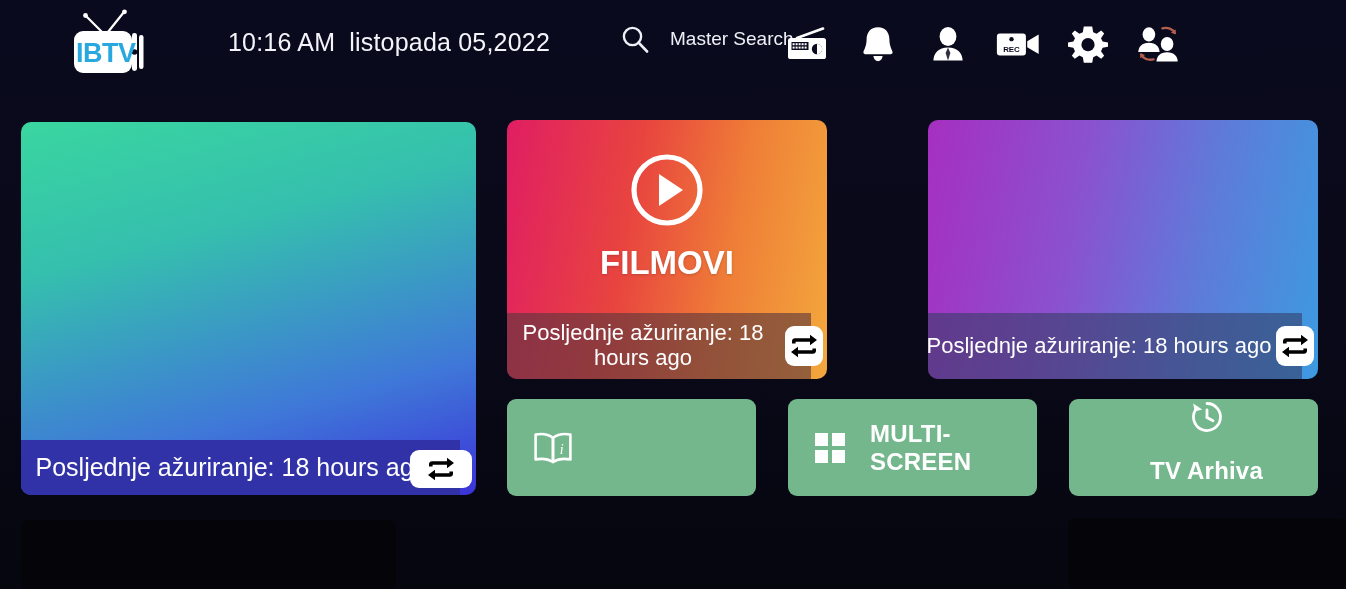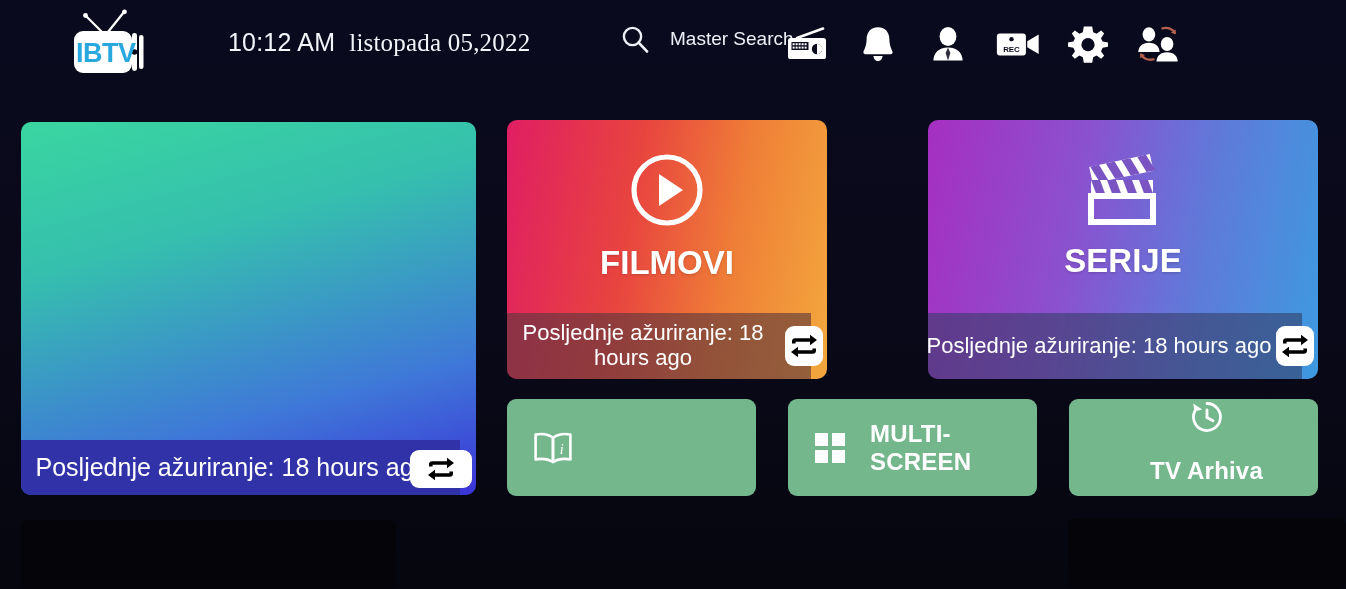--- a/index.html
+++ b/index.html
@@ -23,21 +23,21 @@
   }
   .logo {
     position:absolute; left:62px; top:8px;
     width:92px; height:72px;
   }
   .clock {
     position:absolute; left:228px; top:28px;
     font-size:25px; color:#f2f4fa; letter-spacing:.2px;
     white-space:nowrap;
   }
-  .clock .date { margin-left:14px;font-family:Liberation Serif, serif; }
+  .clock .date { margin-left:14px; }
   .search {
     position:absolute; left:620px; top:24px;
     display:flex; align-items:center; gap:20px;
     cursor:pointer;
   }
   .search-icon { width:30px; height:30px; flex:none; }
   .search-label { font-size:19px; color:#eef0f7; white-space:nowrap; }
 
   .hdr-icons {
     position:absolute; right:14px; top:22px;
@@ -163,21 +163,21 @@
 
         <rect x="12" y="23" width="58" height="42" rx="9" fill="#ffffff"></rect>
         <rect x="70" y="25" width="5" height="38" rx="2.4" fill="#ffffff"></rect>
         <rect x="77" y="27" width="4.5" height="34" rx="2.2" fill="#ffffff"></rect>
         <circle cx="72.5" cy="44" r="2.8" fill="#0a0a1e"></circle>
         <text x="14" y="54" font-family="'Liberation Sans',sans-serif" font-size="27" font-weight="bold" fill="#29a8e0" letter-spacing="-0.5">IBTV</text>
       </svg>
     </div>
 
     <div class="clock">
-      <span>10:12 AM</span><span class="date">listopada 05,2022</span>
+      <span>10:16 AM</span><span class="date">listopada 05,2022</span>
     </div>
 
     <div class="search">
       <span class="search-icon">
         <svg width="30" height="30" viewBox="0 0 30 30">
           <circle cx="12.5" cy="12.5" r="8.6" fill="none" stroke="#eef0f7" stroke-width="2.4"></circle>
           <line x1="18.6" y1="18.6" x2="27" y2="27.4" stroke="#eef0f7" stroke-width="2.8" stroke-linecap="round"></line>
         </svg>
       </span>
       <span class="search-label">Master Search</span>
@@ -282,41 +282,20 @@
       <div class="refresh-btn">
         <svg width="30" height="24" viewBox="0 0 30 24">
           <path d="M3 9.5 L3 7 C3 5.4 4.4 4.2 6 4.2 L21 4.2 L21 0.8 L28 6 L21 11.2 L21 7.8 L6.6 7.8 L6.6 9.5 Z" fill="#000000"></path>
           <path d="M27 14.5 L27 17 C27 18.6 25.6 19.8 24 19.8 L9 19.8 L9 23.2 L2 18 L9 12.8 L9 16.2 L23.4 16.2 L23.4 14.5 Z" fill="#000000"></path>
         </svg>
       </div>
     </div>
   </div>
 
   <div class="card" id="card-serije">
-    <div class="card-body">
-      <span>
-        <svg width="76" height="72" viewBox="0 0 76 72">
-          <g transform="rotate(-12 38 18)">
-            <rect x="6" y="6" width="62" height="17" fill="#ffffff"></rect>
-            <g fill="#2c2c8a" opacity=".0"></g>
-            <path d="M16 6 L22 23 L13 23 L7 6 Z" fill="#7b54c4"></path>
-            <path d="M32 6 L38 23 L29 23 L23 6 Z" fill="#7b54c4"></path>
-            <path d="M48 6 L54 23 L45 23 L39 6 Z" fill="#7b54c4"></path>
-            <path d="M64 6 L70 23 L61 23 L55 6 Z" fill="#7b54c4"></path>
-          </g>
-          <rect x="6" y="26" width="62" height="16" fill="#ffffff"></rect>
-          <path d="M15 26 L21 42 L12 42 L6 26 Z" fill="#7b54c4"></path>
-          <path d="M31 26 L37 42 L28 42 L22 26 Z" fill="#7b54c4"></path>
-          <path d="M47 26 L53 42 L44 42 L38 26 Z" fill="#7b54c4"></path>
-          <path d="M63 26 L69 42 L60 42 L54 26 Z" fill="#7b54c4"></path>
-          <rect x="6" y="42" width="62" height="26" fill="none" stroke="#ffffff" stroke-width="6"></rect>
-        </svg>
-      </span>
-      <span class="card-title">SERIJE</span>
-    </div>
     <div class="card-footer">
       <span class="footer-text">Posljednje ažuriranje: 18 hours ago</span>
       <div class="refresh-btn">
         <svg width="30" height="24" viewBox="0 0 30 24">
           <path d="M3 9.5 L3 7 C3 5.4 4.4 4.2 6 4.2 L21 4.2 L21 0.8 L28 6 L21 11.2 L21 7.8 L6.6 7.8 L6.6 9.5 Z" fill="#000000"></path>
           <path d="M27 14.5 L27 17 C27 18.6 25.6 19.8 24 19.8 L9 19.8 L9 23.2 L2 18 L9 12.8 L9 16.2 L23.4 16.2 L23.4 14.5 Z" fill="#000000"></path>
         </svg>
       </div>
     </div>
   </div>

